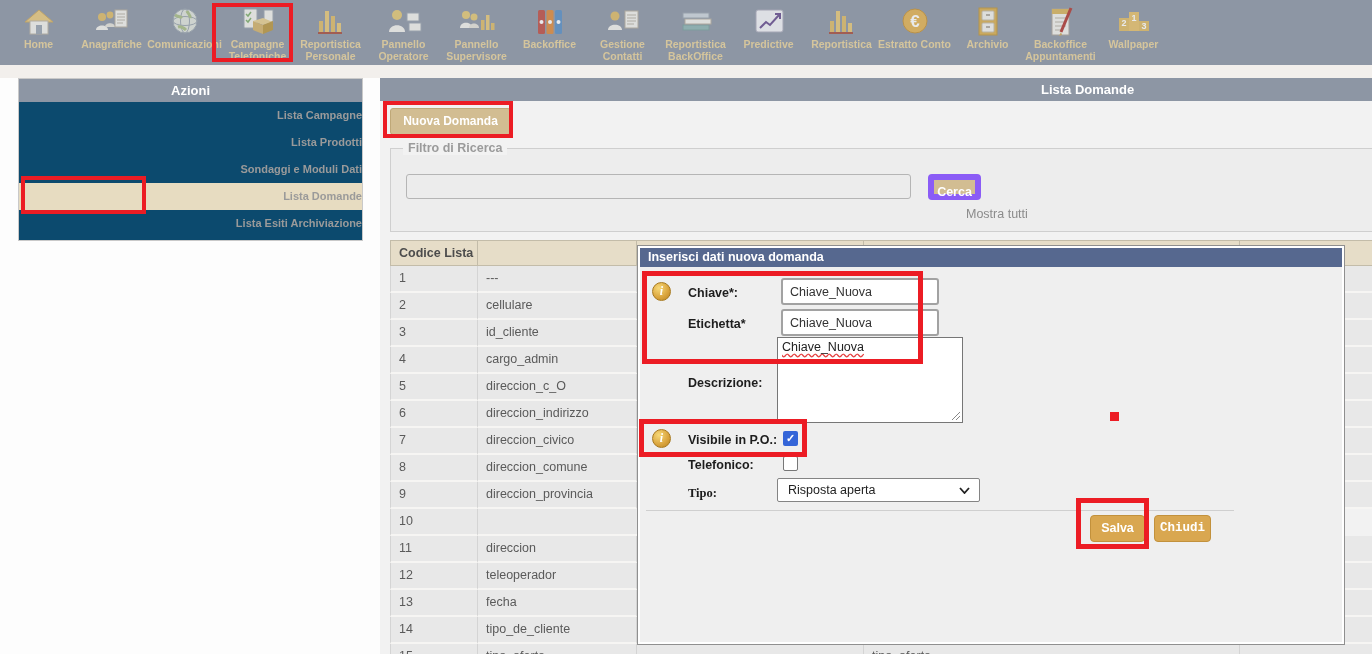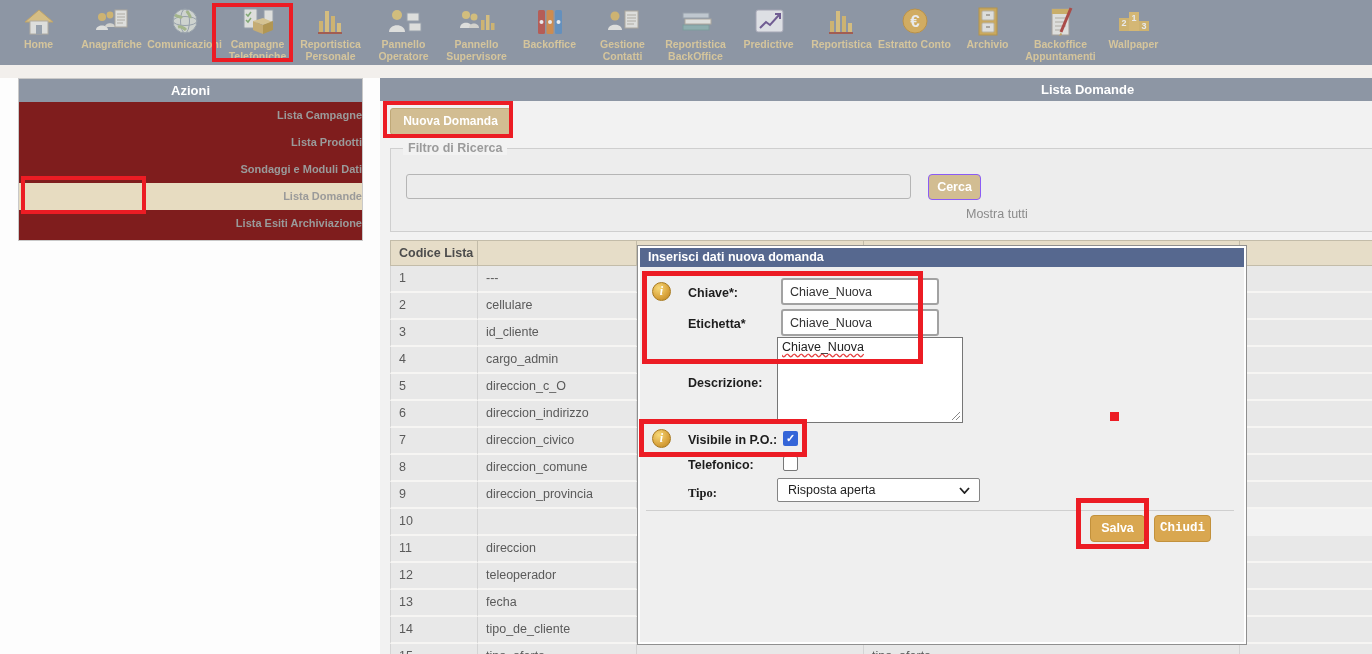--- a/index.html
+++ b/index.html
@@ -9,21 +9,21 @@
 
   
   .toolbar { position:absolute; left:0; top:0; width:1372px; height:65px; background:#8d96a4;
     display:flex; align-items:flex-start; padding-left:2px; }
   .tb-item { width:73px; display:flex; flex-direction:column; align-items:center; padding-top:5px; cursor:pointer; }
   .tb-icon { height:33px; display:flex; align-items:center; justify-content:center; opacity:.8; }
   .tb-label { font-size:10.5px; font-weight:bold; color:#d5c59c; text-align:center; line-height:11.5px; margin-top:1px; }
   .substrip { position:absolute; left:0; top:65px; width:1372px; height:13px; background:#f2efec; }
 
   
-  .sidebar { position:absolute; left:18px; top:78px; width:345px; background:#7f1d1d;
+  .sidebar { position:absolute; left:18px; top:78px; width:345px; background:#0c4a6e;
     border:1px solid #c9c9c9; padding-bottom:3px; }
   .sidebar-header { height:23px; background:#8d96a4; color:#fff; font-weight:bold; font-size:13px;
     text-align:center; line-height:23px; }
   .sb-item { height:27px; line-height:27px; padding-left:20px; font-size:11px; font-weight:bold;
     color:#9a9a9a; cursor:pointer;text-align:right; }
   .sb-item.selected { background:#e7dcc1; }
 
   
   .main { position:absolute; left:380px; top:78px; width:992px; height:576px; background:#f2f2f2; }
   .main-header { position:absolute; left:0; top:0; width:992px; height:23px; background:#8d96a4; }
@@ -32,40 +32,40 @@
     border:1px solid #bfa878; border-radius:3px; color:#fff; font-weight:bold; font-size:12px;
     text-align:center; line-height:25px; cursor:pointer; }
   .fieldset { position:absolute; left:10px; top:70px; width:1000px; height:84px;
     border:1px solid #cfcfcf; background:#ededed; }
   .legend { position:absolute; left:12px; top:-8px; background:#f2f2f2; padding:0 5px;
     font-size:12.5px; font-weight:bold; color:#9b9b9b; }
   .search-input { position:absolute; left:15px; top:25px; width:505px; height:25px; background:#ececec;
     border:1px solid #b5b5b5; border-radius:3px; font-size:12.5px; color:#444; padding:0 8px;
     font-family:"Liberation Sans", sans-serif; }
   .btn-cerca { position:absolute; left:537px; top:25px; width:53px; height:26px; background:#d2bd92;
-    border:1px solid #8b5cf6; border-radius:4px; color:#fff; font-weight:bold; font-size:12.5px;
+    border:6px solid #8b5cf6; border-radius:4px; color:#fff; font-weight:bold; font-size:12.5px;
     text-align:center; line-height:24px; cursor:pointer; }
   .mostra { position:absolute; left:535px; top:58px; font-size:12.5px; color:#8b8b8b; cursor:pointer;margin-left:40px; }
 
   
   .table { position:absolute; left:10px; top:162px; width:990px; height:414px; overflow:hidden; }
   .thead { display:flex; height:26px; }
   .th { background:#e6ddc8; border-top:1px solid #c3bca9; border-bottom:1px solid #c3bca9;
     border-right:1px solid #c3bca9; font-size:12.5px; font-weight:bold; color:#4c4c4c;
     line-height:24px; padding-left:8px; }
   .th:first-child { border-left:1px solid #c3bca9; }
   .trow { display:flex; height:27px; }
   .td { background:#e8e8e8; border-bottom:2px solid #f6f5f3; border-right:1px solid #d4d4d4;
     font-size:12.5px; color:#5a5a5a; line-height:25px; padding-left:8px;
     white-space:nowrap; overflow:hidden; }
   .td:first-child { border-left:1px solid #d4d4d4; }
   .c1{width:88px;} .c2{width:159px;} .c3{width:227px;} .c4{width:376px;} .c5{width:140px;}
 
   
-  .modal { position:absolute; left:637px; top:245px; width:610px; height:400px; background:#fff;
+  .modal { position:absolute; left:637px; top:245px; width:708px; height:400px; background:#fff;
     border:1px solid #8f8f8f; padding:2px; z-index:10; }
   .modal-body { position:relative; width:100%; height:100%; background:#efefef; }
   .modal-header { height:19px; background:#56688f; color:#fff; font-weight:bold; font-size:12.5px;
     line-height:19px; padding-left:8px; }
   .mlabel { position:absolute; font-size:12.5px; font-weight:bold; color:#1d1d1d; }
   .info-icon { position:absolute; width:19px; height:19px; border-radius:50%;
     background:radial-gradient(circle at 35% 30%, #f7d978, #d9a33c 60%, #b9831f);
     border:1px solid #a8791c; color:#fff; font-family:"Liberation Serif", serif;
     font-style:italic; font-weight:bold; font-size:12px; text-align:center; line-height:17px; }
   .mtext-input { position:absolute; width:158px; height:27px; background:#fff;

